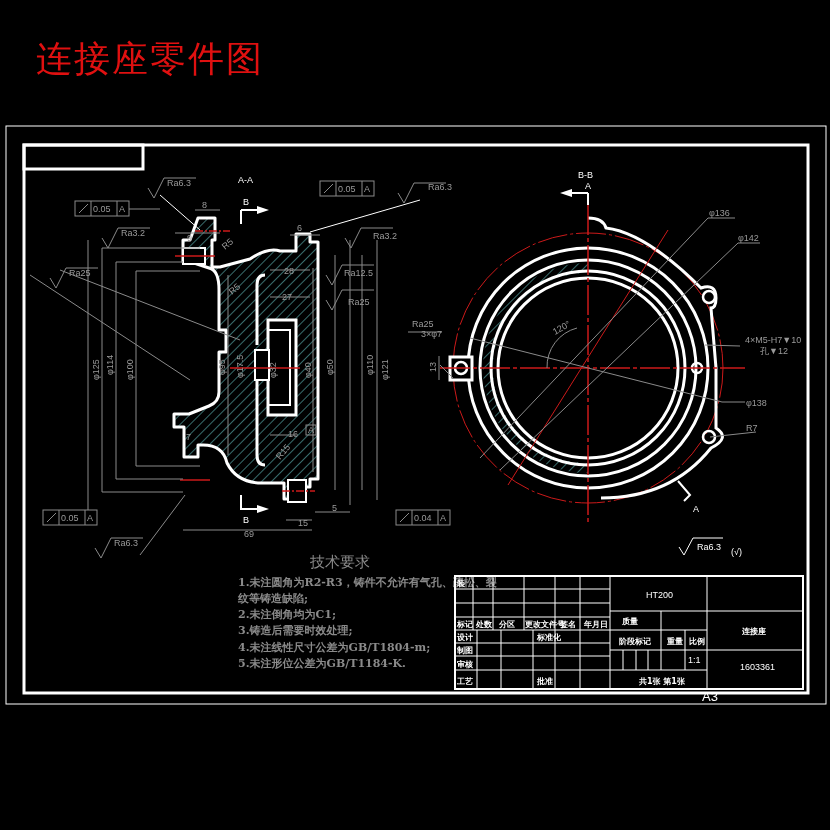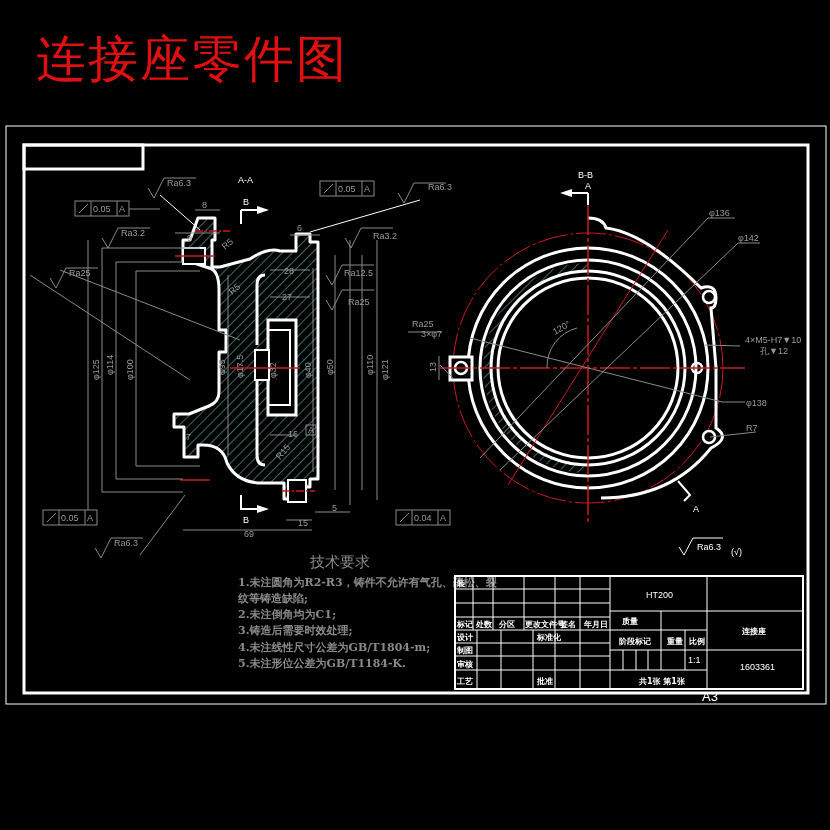--- a/index.html
+++ b/index.html
@@ -1,17 +1,17 @@
 <!DOCTYPE html>
 <html><head>
 <meta charset="utf-8">
 <style>
   html,body{margin:0;padding:0;background:#000;}
   body{width:830px;height:830px;position:relative;overflow:hidden;font-family:"DejaVu Sans",sans-serif;}
-  .title{position:absolute;left:36px;top:36px;color:#e01010;font-family:"DejaVu Serif",serif;font-size:50px;letter-spacing:2px;line-height:46px;}
+  .title{position:absolute;left:36px;top:36px;color:#e01010;font-family:"DejaVu Serif",serif;font-size:36px;letter-spacing:2px;line-height:46px;}
   svg{position:absolute;left:0;top:0;}
   .dim{fill:#9a9a9a;font-family:"Liberation Sans",sans-serif;font-size:9px;}
   .lbl{fill:#ffffff;font-family:"Liberation Sans",sans-serif;font-size:9px;}
   .tb{fill:#ffffff;font-family:"DejaVu Sans",sans-serif;font-size:8px;font-weight:bold;}
   .req-title{fill:#8a8a8a;font-family:"DejaVu Serif",serif;font-size:15px;}
   .req{fill:#8a8a8a;font-family:"DejaVu Serif",serif;font-size:11px;font-weight:bold;}
 </style>
 </head>
 <body>
 

